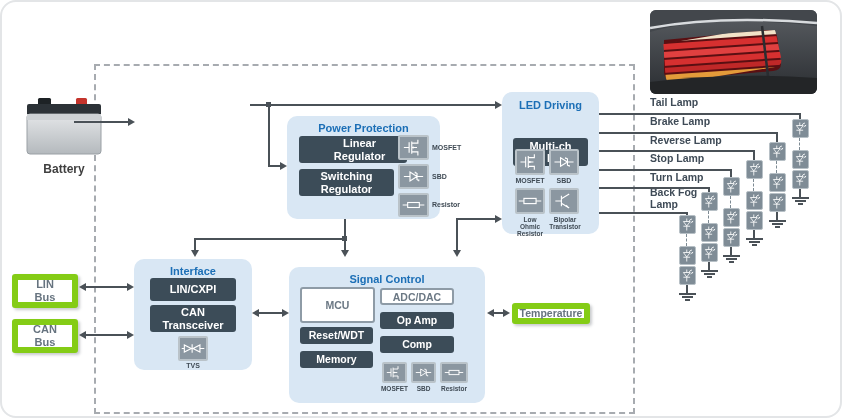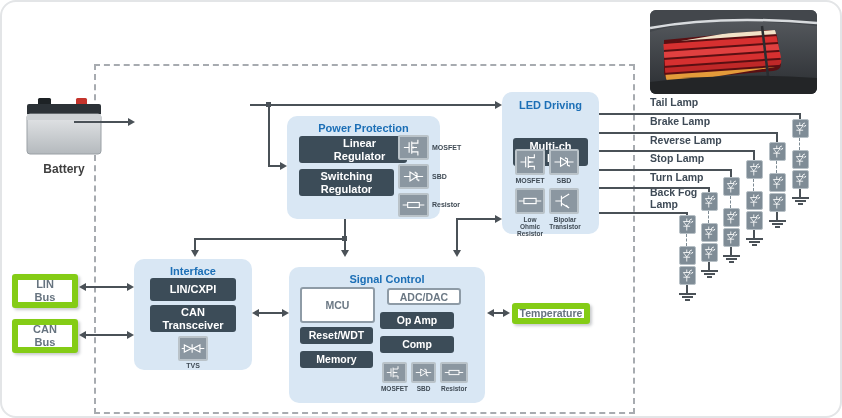--- a/index.html
+++ b/index.html
@@ -173,21 +173,21 @@
         <svg viewBox="0 0 30 24" fill="none" stroke="#fff" stroke-width="1.3">
           <path d="M2,12 H5 M5,8 V16 L13,12 Z M14,7 V17 M23,8 V16 L15,12 Z M23,12 H28"></path>
         </svg>
       </div>
     <div class="icon-label" style="left:44px;top:103px;width:30px;">TVS</div>
   </div>
 
   <div class="block" style="left:287px;top:257px;width:196px;height:136px;margin-top:8px;">
     <div class="block-title" style="top:6px;">Signal Control</div>
     <div class="chip-white" style="left:11px;top:20px;width:75px;height:36px;">MCU</div>
-    <div class="chip-white" style="left:98px;top:21px;width:74px;height:17px;">ADC/DAC</div>
+    <div class="chip-white" style="left:91px;top:21px;width:74px;height:17px;">ADC/DAC</div>
     <div class="chip-dark" style="left:11px;top:60px;width:73px;height:17px;font-size:10.5px;">Reset/WDT</div>
     <div class="chip-dark" style="left:11px;top:84px;width:73px;height:17px;font-size:10.5px;text-align:right;">Memory</div>
     <div class="chip-dark" style="left:91px;top:45px;width:74px;height:17px;font-size:10.5px;">Op Amp</div>
     <div class="chip-dark" style="left:91px;top:69px;width:74px;height:17px;font-size:10.5px;">Comp</div>
     <div class="icon-box" style="left:93px;top:95px;width:25px;height:21px;">
         <svg viewBox="0 0 30 24" fill="none" stroke="#fff" stroke-width="1.3">
           <path d="M4,12 H10 M10,6 V18 M13,5 V19 M13,7 H20 V3 M13,17 H20 V21 M13,12 H19"></path>
           <polygon points="14,10.6 14,13.4 17,12" fill="#fff" stroke="none"></polygon>
         </svg>
       </div>

